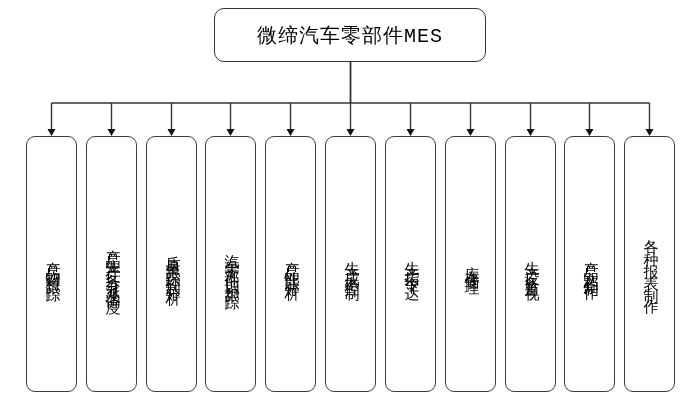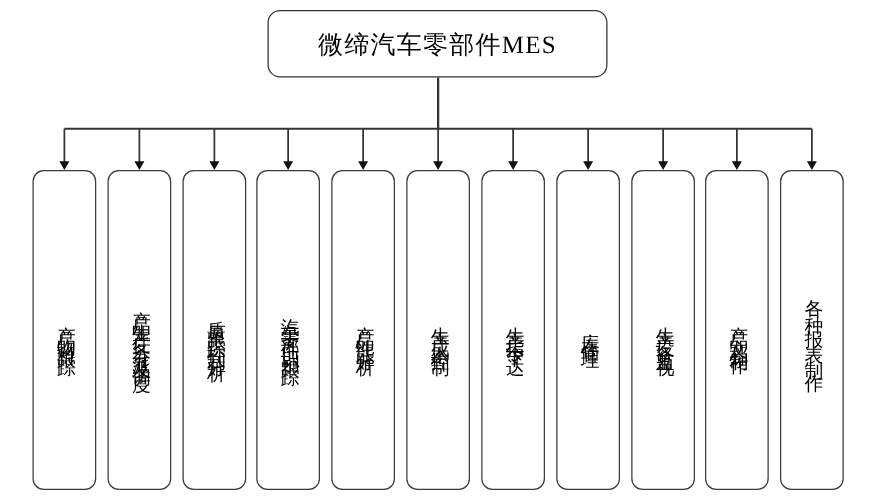--- a/index.html
+++ b/index.html
@@ -5,21 +5,21 @@
   html, body {
     margin: 0;
     padding: 0;
     background: #ffffff;
   }
   .canvas {
     position: relative;
     width: 700px;
     height: 400px;
     background: #ffffff;
-    font-family: Liberation Serif, serif;
+    font-family: Liberation Mono, monospace;
     overflow: hidden;
   }
   .connectors {
     position: absolute;
     left: 0;
     top: 0;
     width: 700px;
     height: 400px;
     pointer-events: none;
   }

